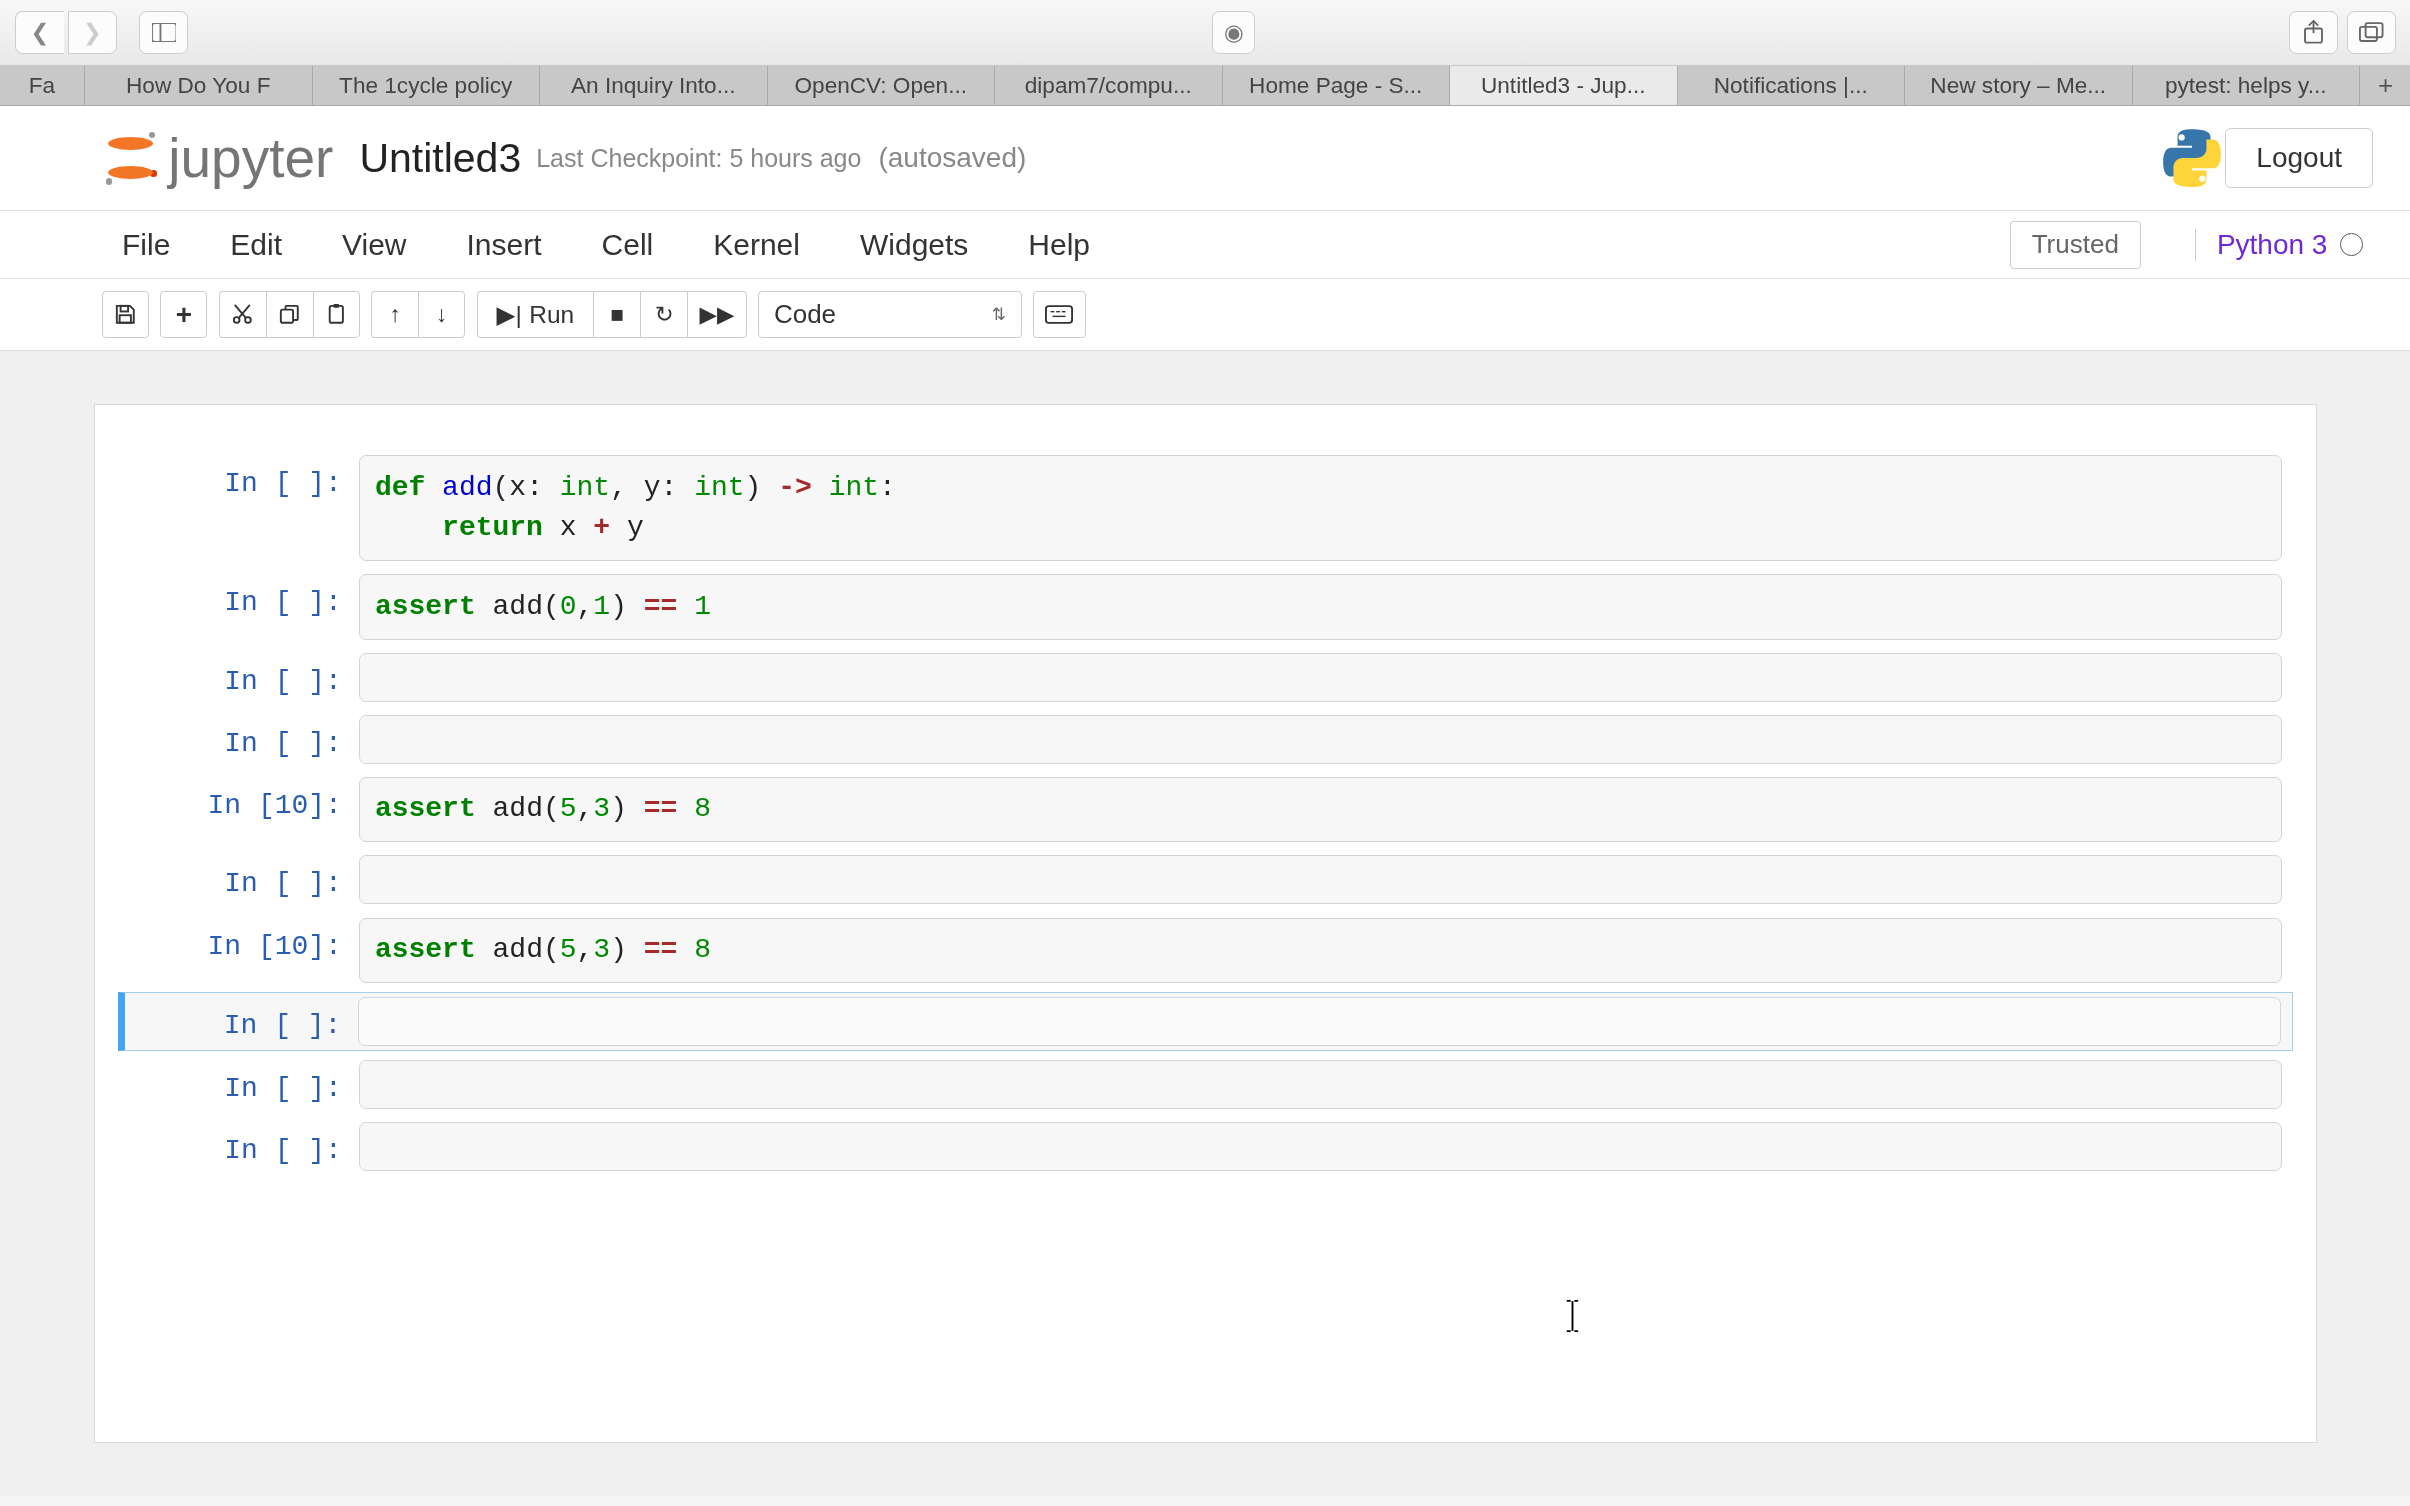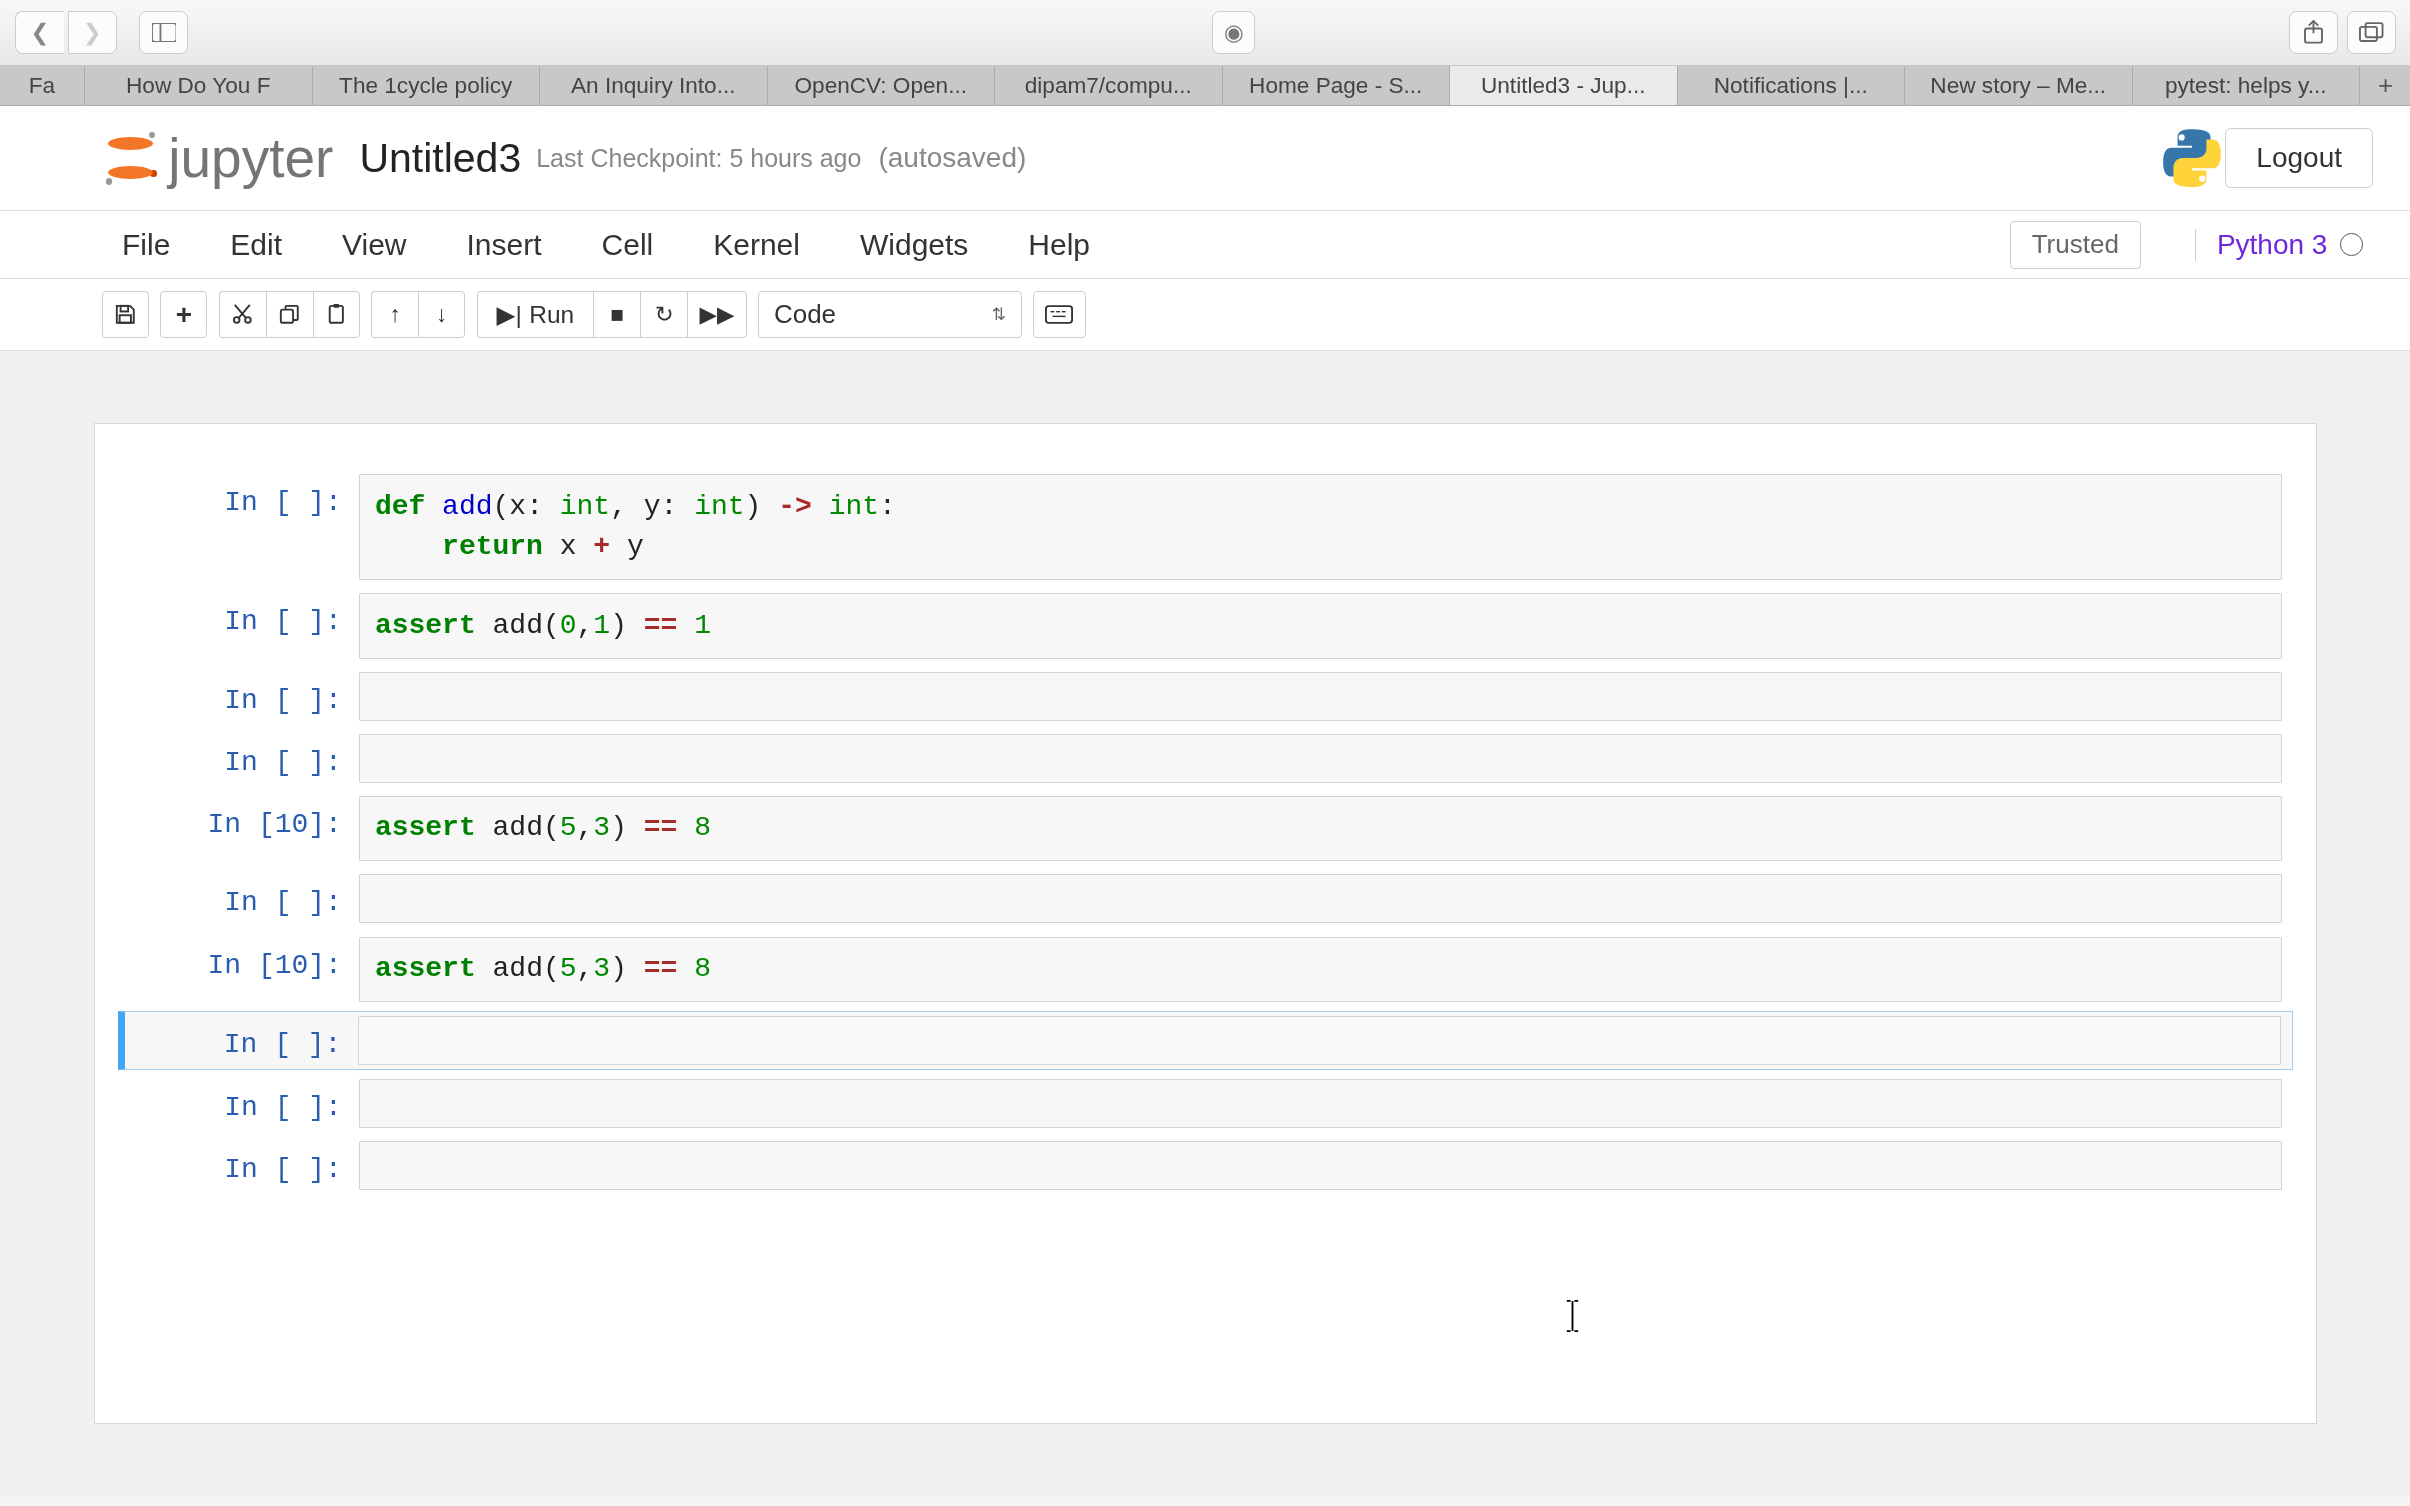--- a/index.html
+++ b/index.html
@@ -140,21 +140,21 @@
   .celltype-select {
     height:47px;width:264px;border:0.9px solid #ccc;border-radius:3.8px;
     padding:0 15px;font-size:26px;color:#333;background:#fff;
     display:flex;align-items:center;justify-content:space-between;
   }
   .celltype-caret { font-size:17px;color:#666;}
 
   
   .notebook-wrapper {
     background:#f0f0f0;
-    padding:72px 94px;
+    padding:53px 94px;
     height: calc(1507px - 66px - 51px - 105px - 68px - 72px);
     overflow:hidden;
   }
   .notebook {
     background:#fff;
     border:0.9px solid #d8d8d8;
     min-height:100%;
     padding:41px 0;
   }
   .cell {
@@ -174,21 +174,21 @@
     padding:13px 17px 0 0;
     font-family: "Menlo","Monaco","Courier New",monospace;
     font-size:28px;
     color:#2a5db0;
     flex-shrink:0;
   }
   .input-area {
     flex:1;
     border:0.9px solid #d4d4d4;
     background:#f7f7f7;
-    border-radius:1px;
+    border-radius:7px;
     padding:11.3px 15px;
     font-family:"Menlo","Monaco","Courier New",monospace;
     font-size:28px;
     line-height:1.45;
     min-height:49px;
     white-space:pre;
     color:#222;
   }
   .cell.selected .input-area { background:#fafafa; }
 

